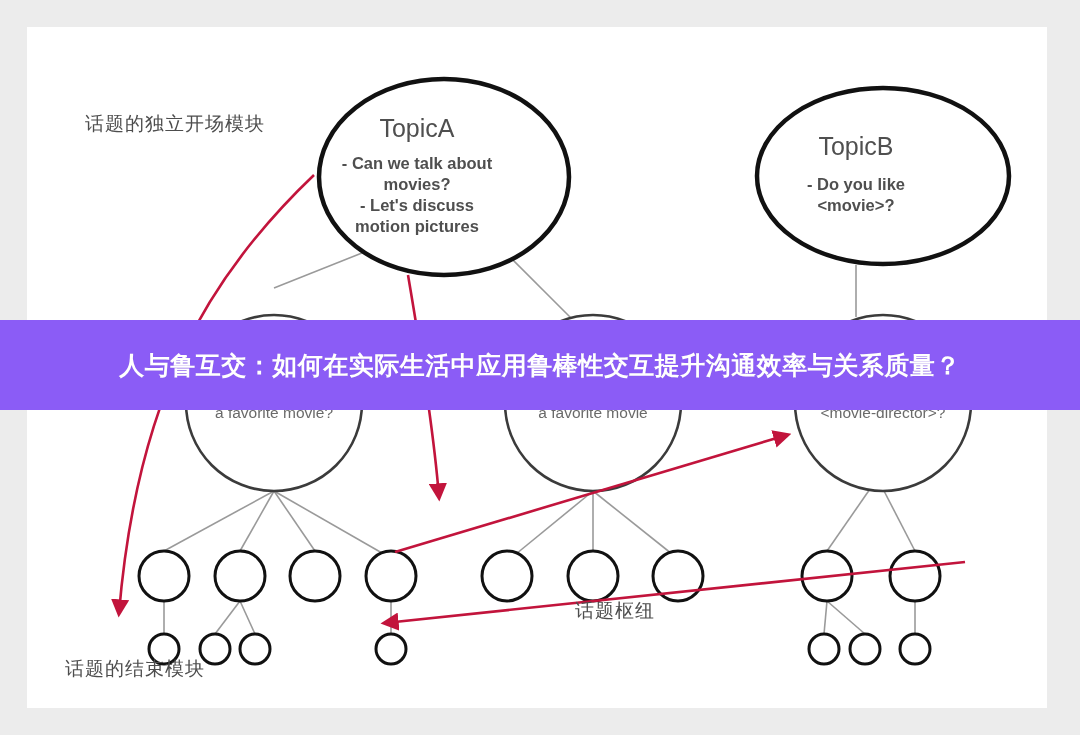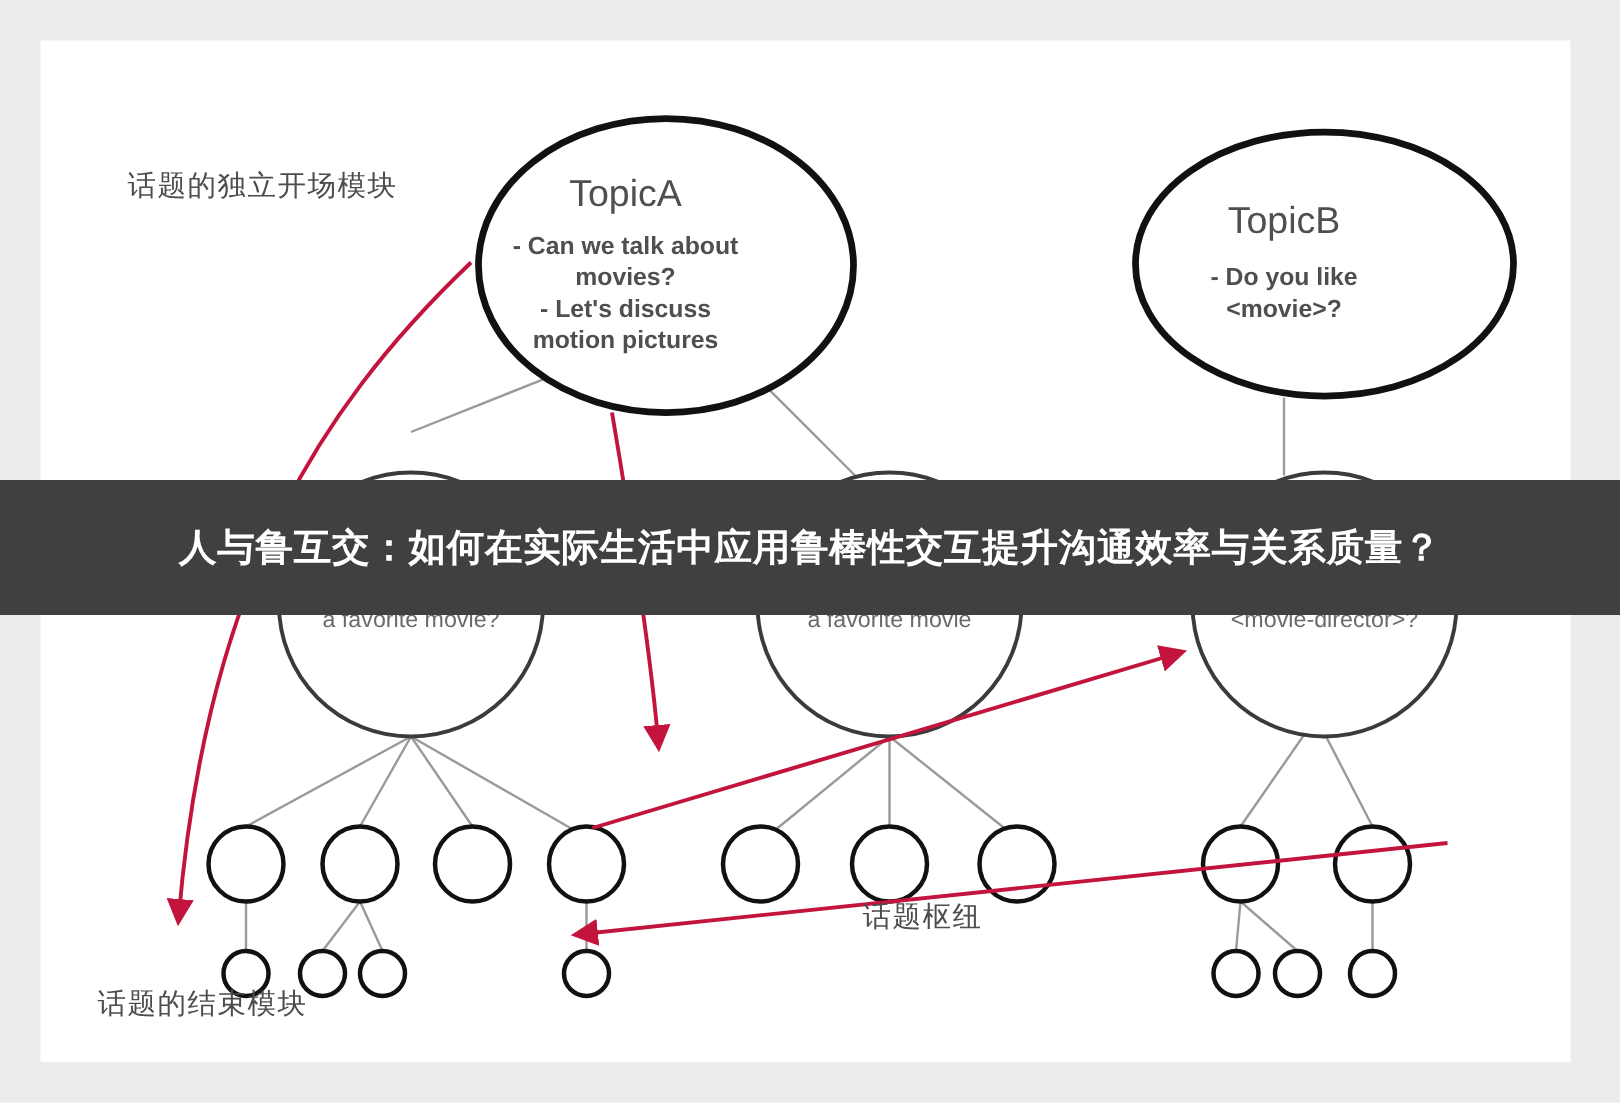--- a/index.html
+++ b/index.html
@@ -25,21 +25,21 @@
   #diagram {
     position: absolute;
     left: 0; top: 0;
     width: 1020px; height: 681px;
   }
   
   #banner {
     position: absolute;
     left: 0; top: 320px;
     width: 1080px; height: 90px;
-    background: #404040;
+    background: #8b5cf6;
     display: flex;
     align-items: center;
     justify-content: center;
     z-index: 20;
   }
   #banner-text {
     color: #ffffff;
     font-size: 25px;
     font-weight: bold;
     line-height: 40px;

